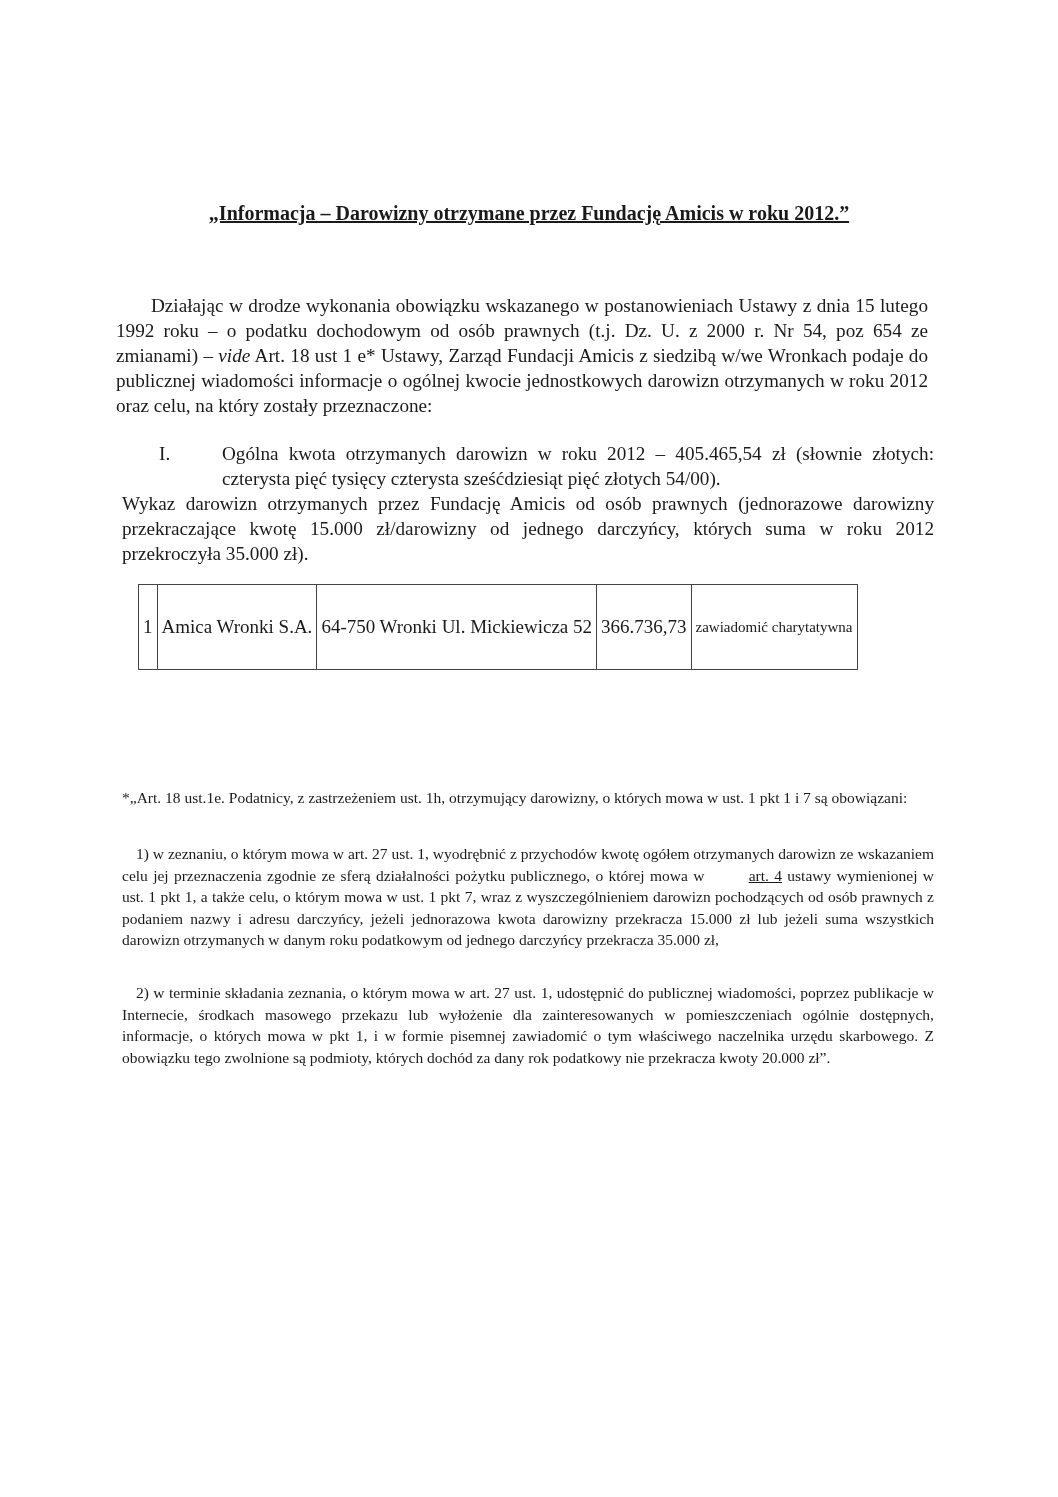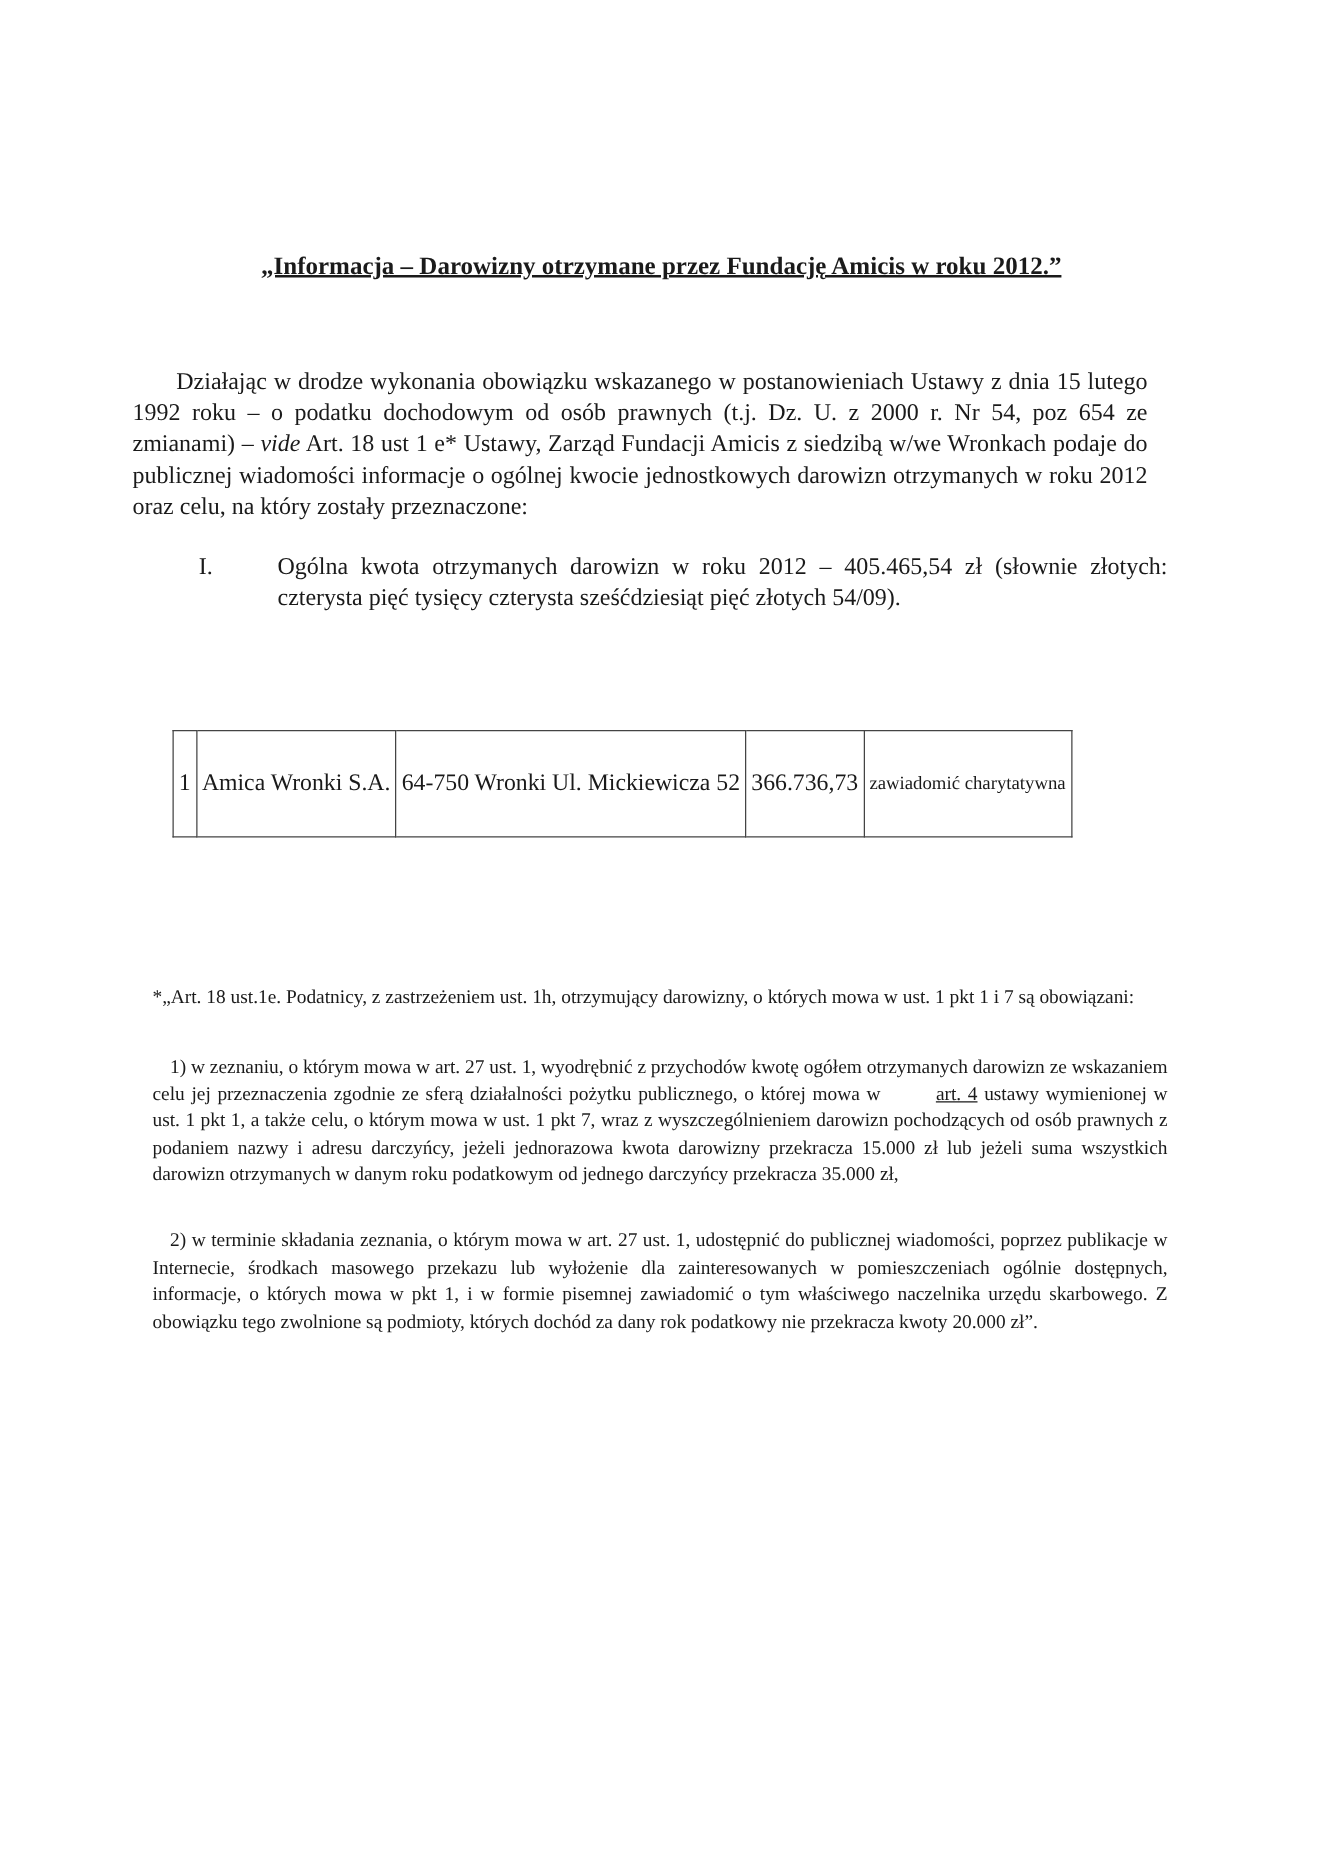--- a/index.html
+++ b/index.html
@@ -1,21 +1,21 @@
 <!DOCTYPE html>
 <html><head>
 <meta charset="utf-8">
 <style>
   html, body { margin: 0; padding: 0; background: #ffffff; }
   body { width: 1058px; height: 1497px; position: relative; overflow: hidden;
          font-family: "Liberation Serif", "DejaVu Serif", serif; color: #1a1a1a; }
   .title { position: absolute; left: 0; width: 1058px; top: 202px; text-align: center;
            font-size: 20px; font-weight: bold; }
   .title span { text-decoration: underline; }
-  .para { position: absolute; left: 106px; width: 812px; top: 293px;
+  .para { position: absolute; left: 116px; width: 812px; top: 293px;
           font-size: 19.2px; line-height: 25px; text-align: justify; text-indent: 35px; }
   .list { position: absolute; left: 122px; width: 812px; top: 441px; font-size: 19.2px; line-height: 25px; }
   .li { display: flex; margin-bottom: 0; }
   .li .num { width: 100px; padding-left: 37px; box-sizing: border-box; flex: none; }
   .li .txt { flex: 1; text-align: justify; }
   table.donors { position: absolute; left: 138px; top: 584px; border-collapse: collapse;
                  font-size: 19px; line-height: 24px; }
   table.donors td, table.donors th { border: 1.5px solid #444; text-align: center; vertical-align: top;
                  font-weight: normal; padding: 2px 4px; }
   table.donors th { height: 70px; }
@@ -32,23 +32,24 @@
 </head>
 <body>
 
 <div class="title"><span>„Informacja – Darowizny otrzymane przez Fundację Amicis w roku 2012.”</span></div>
 
 <div class="para"><span>Działając w drodze wykonania obowiązku wskazanego w postanowieniach Ustawy z dnia 15 lutego 1992 roku – o podatku dochodowym od osób prawnych (t.j. Dz. U. z 2000 r. Nr 54, poz 654 ze zmianami) – </span><i>vide</i><span> Art. 18 ust 1 e* Ustawy, Zarząd Fundacji Amicis z siedzibą w/we Wronkach podaje do publicznej wiadomości informacje o ogólnej kwocie jednostkowych darowizn otrzymanych w roku 2012 oraz celu, na który zostały przeznaczone:</span></div>
 
 <div class="list">
   <div class="li">
     <div class="num">I.</div>
-    <div class="txt">Ogólna kwota otrzymanych darowizn w roku 2012 – 405.465,54 zł (słownie złotych: czterysta pięć tysięcy czterysta sześćdziesiąt pięć złotych 54/09).</div>
+    <div class="txt">Ogólna kwota otrzymanych darowizn w roku 2012 – 405.465,54 zł (słownie złotych: czterysta pięć tysięcy czterysta sześćdziesiąt pięć złotych 54/00).</div>
   </div>
   <div class="li">
+    <div class="txt">Wykaz darowizn otrzymanych przez Fundację Amicis od osób prawnych (jednorazowe darowizny przekraczające kwotę 15.000 zł/darowizny od jednego darczyńcy, których suma w roku 2012 przekroczyła 35.000 zł).</div>
   </div>
 </div>
 
 <table class="donors">
   <tbody>
   <tr>
     <td>1</td>
     <td>Amica Wronki S.A.</td>
     <td>64-750 Wronki Ul. Mickiewicza 52</td>
     <td>366.736,73</td>

